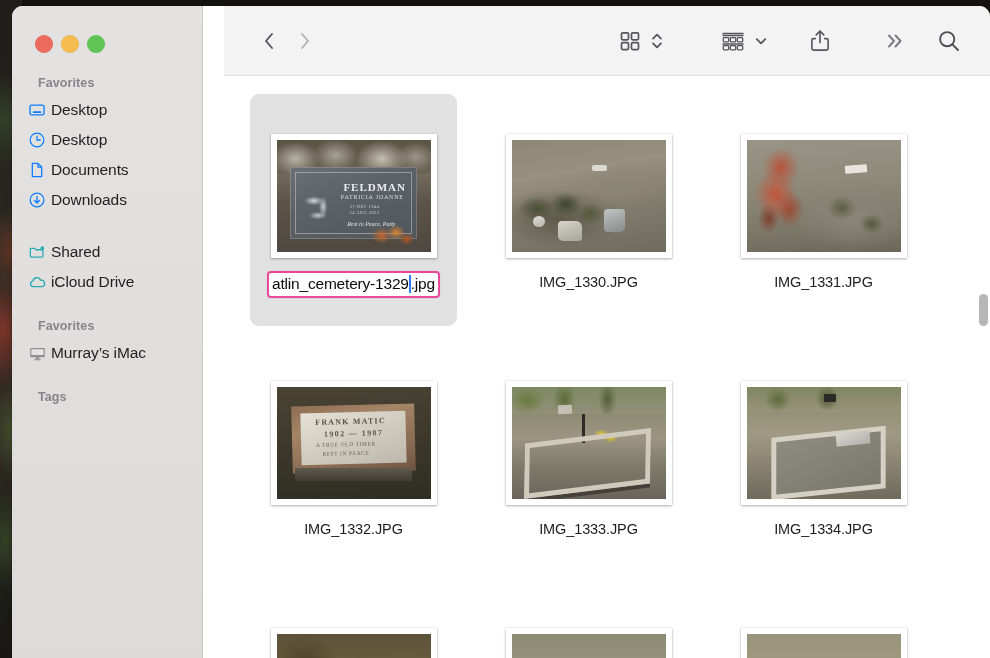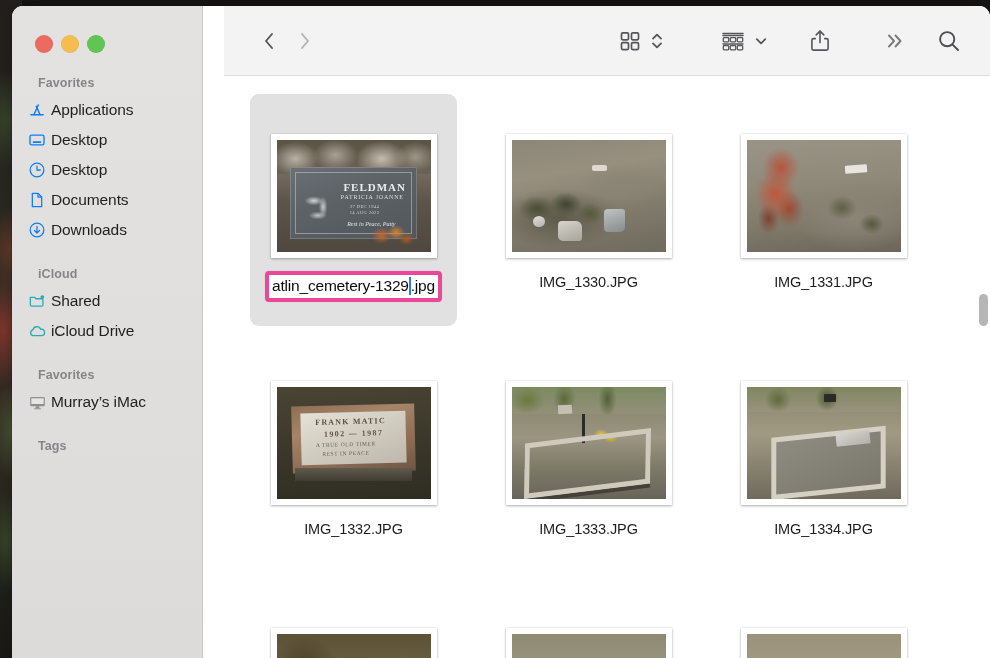--- a/index.html
+++ b/index.html
@@ -144,21 +144,21 @@
   .cell-label {
     margin-top: 16px;
     font-size: 14.5px; color: #1d1d1f; letter-spacing: -0.1px;
     white-space: nowrap;
   }
 
   
   .rename-field {
     margin-top: 13px;
     background: #ffffff;
-    border: 4px solid #ec4899;
+    border: 2px solid #ec4899;
     border-radius: 4px;
     padding: 2px 3px 3px 3px;
     display: flex; align-items: center;
     box-shadow: 0 0 0 0.5px rgba(0,0,0,0.06);
   }
   .rename-field .txt {
     font-size: 15.5px; color: #0b0b0c; letter-spacing: -0.2px; white-space: nowrap;
   }
   .rename-caret {
     display: inline-block; width: 2px; height: 18px;
@@ -445,30 +445,20 @@
         <div class="light red"></div>
         <div class="light yellow"></div>
         <div class="light green"></div>
       </div>
 
       <div class="sb-scroll">
 
         <div class="sb-group">
           <div class="sb-section-title">Favorites</div>
 
-          <div class="sb-item">
-            <span class="sb-icon">
-              <svg width="18" height="18" viewBox="0 0 20 20">
-                  <path d="M3.2 15.3h13.6" stroke="#0a7cff" stroke-width="1.6" stroke-linecap="round" fill="none"></path>
-                  <path d="M6.6 15.3 11.4 4.4" stroke="#0a7cff" stroke-width="1.6" stroke-linecap="round" fill="none"></path>
-                  <path d="M13.4 15.3 9.2 5.8" stroke="#0a7cff" stroke-width="1.6" stroke-linecap="round" fill="none"></path>
-                </svg>
-            </span>
-            <span class="sb-label">Applications</span>
-          </div>
 
 
           <div class="sb-item">
             <span class="sb-icon">
               <svg width="18" height="18" viewBox="0 0 20 20" fill="none" stroke="#0a7cff">
                 <rect x="2.2" y="4.6" width="15.6" height="10.8" rx="1.9" stroke-width="1.5"></rect>
                 <rect x="5.2" y="11.4" width="9.6" height="1.9" rx="0.9" fill="#0a7cff" stroke="none"></rect>
               </svg>
             </span>
             <span class="sb-label">Desktop</span>
@@ -499,21 +489,20 @@
               <svg width="18" height="18" viewBox="0 0 20 20" fill="none" stroke="#0a7cff">
                 <circle cx="10" cy="10" r="7.6" stroke-width="1.4"></circle>
                 <path d="M10 5.9v7.3M7.2 10.6 10 13.4l2.8-2.8" stroke-width="1.4" stroke-linecap="round" stroke-linejoin="round"></path>
               </svg>
             </span>
             <span class="sb-label">Downloads</span>
           </div>
         </div>
 
         <div class="sb-group">
-          <div class="sb-section-title">iCloud</div>
 
           <div class="sb-item">
             <span class="sb-icon">
               <svg width="18" height="18" viewBox="0 0 20 20" fill="none" stroke="#2aaab5">
                 <path d="M2.6 5.9h5l1.3 1.6h6.4a1.3 1.3 0 0 1 1.3 1.3v5.6a1.3 1.3 0 0 1-1.3 1.3H3.9a1.3 1.3 0 0 1-1.3-1.3z" stroke-width="1.4" stroke-linejoin="round"></path>
                 <circle cx="15.9" cy="5.6" r="2.1" fill="#2aaab5" stroke="none"></circle>
               </svg>
             </span>
             <span class="sb-label">Shared</span>
           </div>

